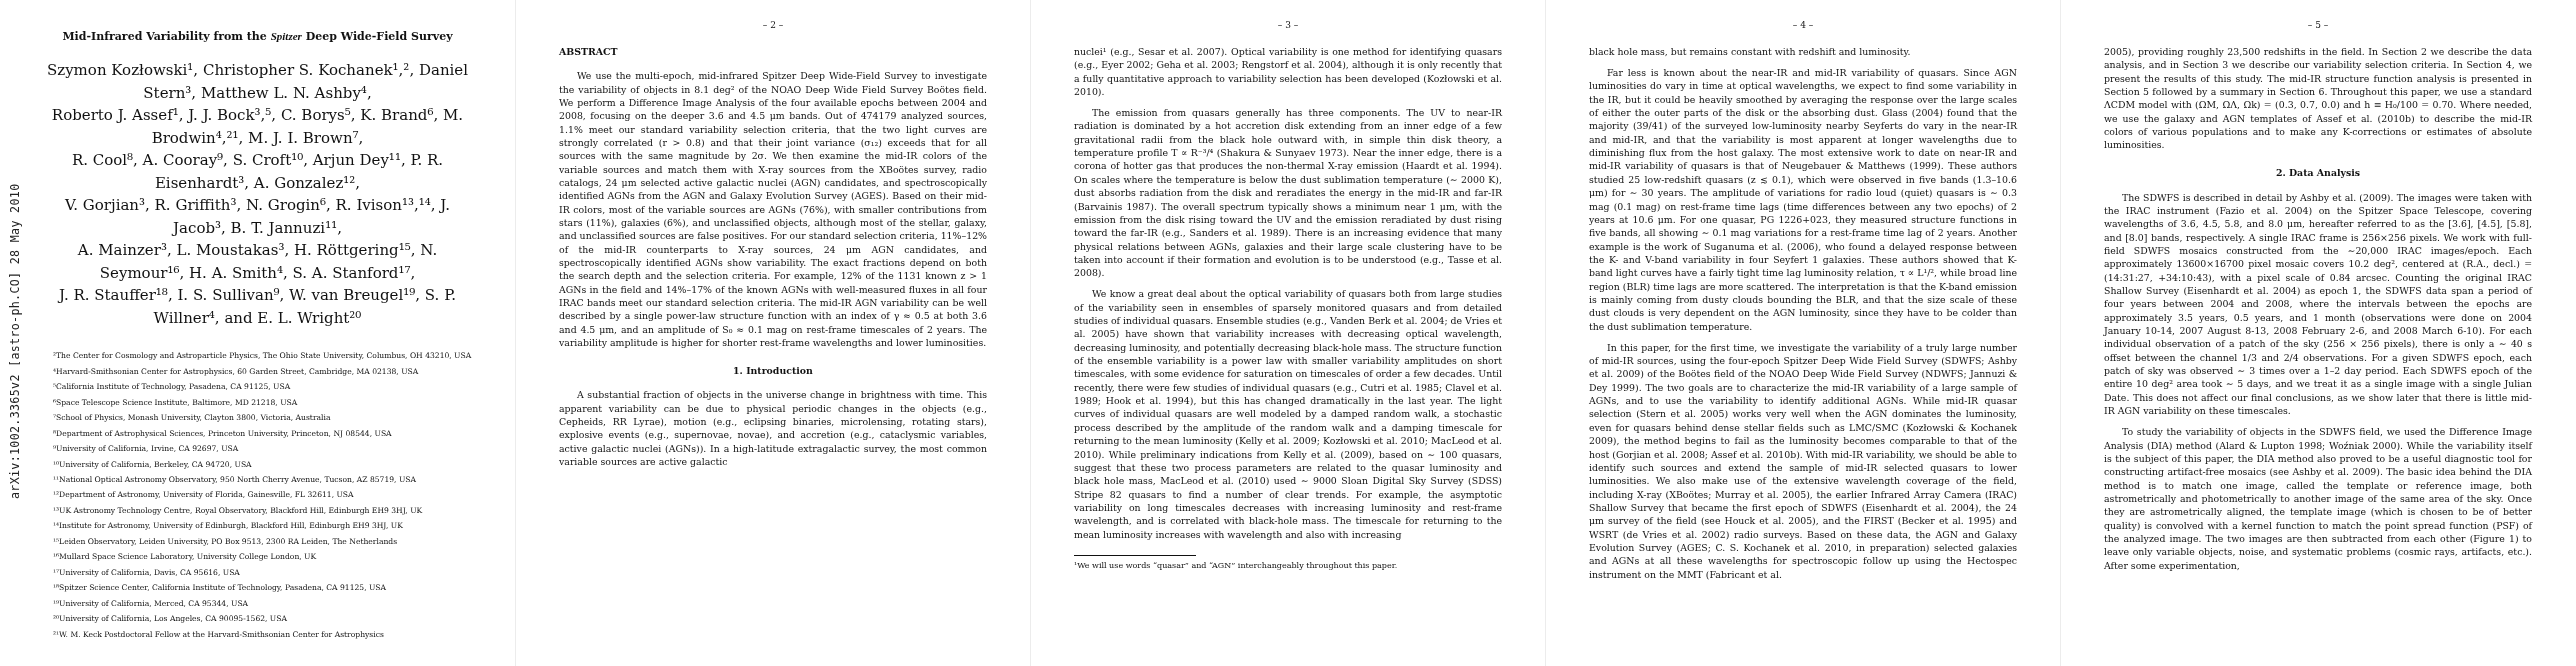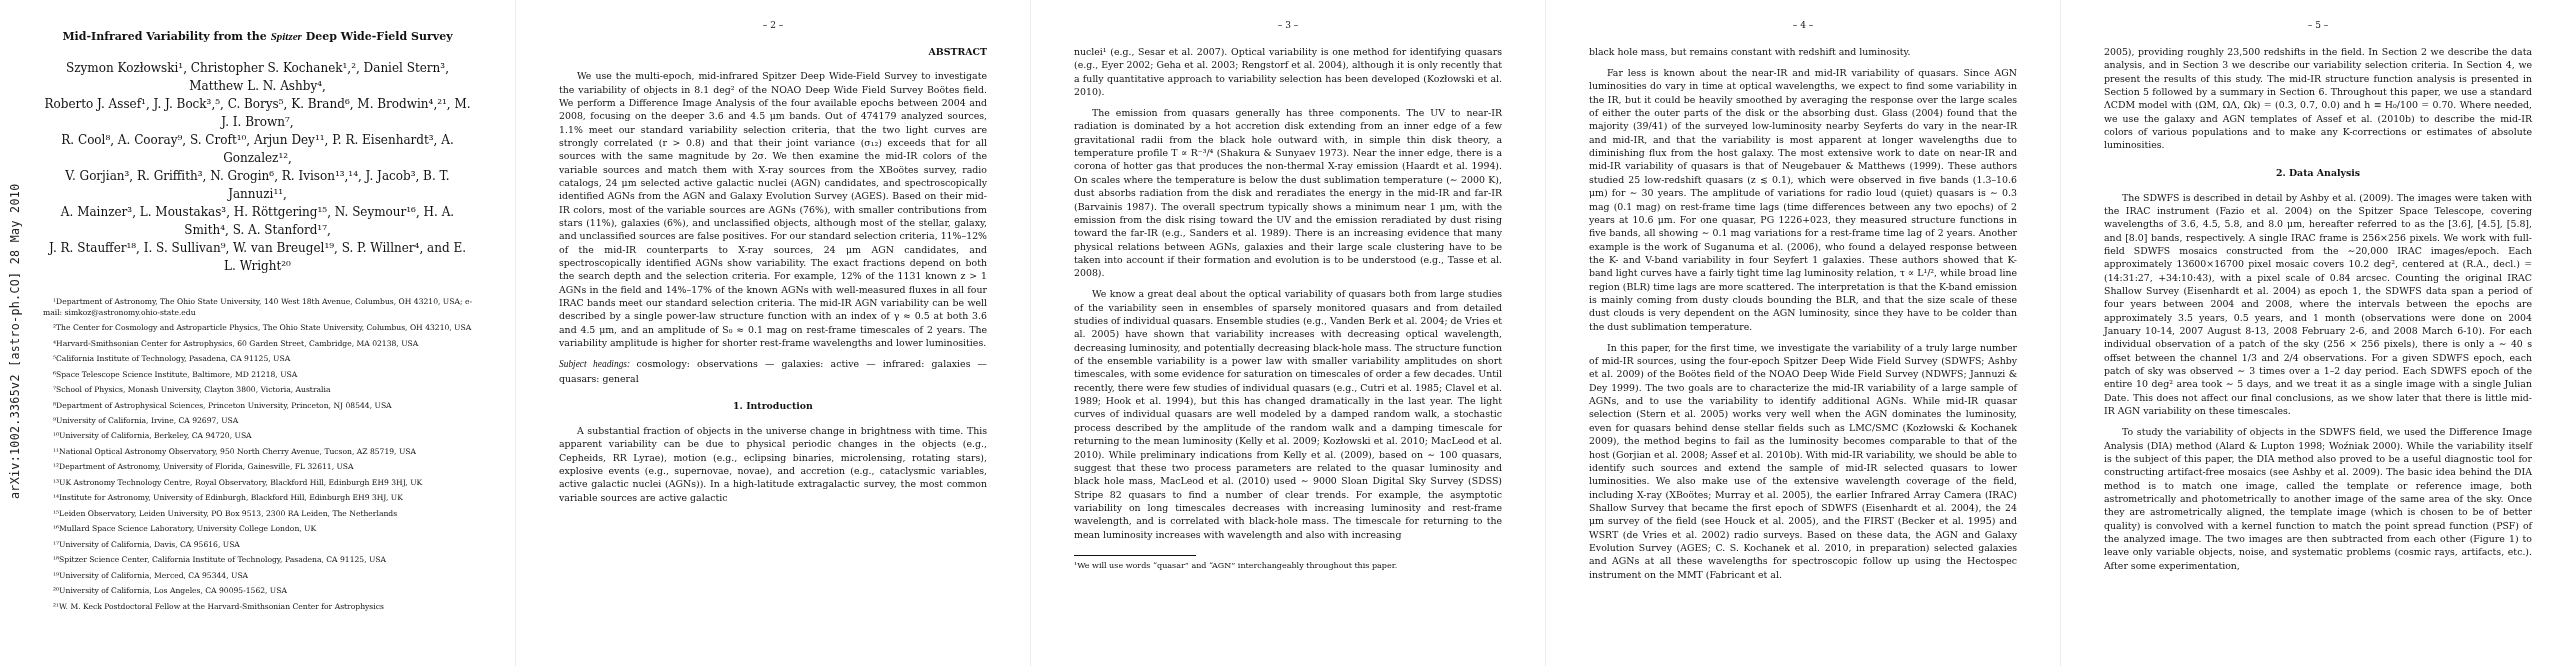--- a/index.html
+++ b/index.html
@@ -18,30 +18,30 @@
     background: #ffffff;
     position: relative;
     overflow: hidden;
     font-size: 9.4px;
     line-height: 1.42;
   }
   .sheet + .sheet { border-left: 0.6px solid #ececec; }
   .pagenum { text-align: center; font-size: 9px; margin: 2.2px 0 13.3px 0; }
   .para { text-align: justify; text-indent: 18px; margin: 0 0 7.8px 0; }
   .para.noindent { text-indent: 0; }
-  .center-h { text-align: right; font-weight: bold; margin: 7.8px 0 11px 0; }
+  .center-h { text-align: left; font-weight: bold; margin: 7.8px 0 11px 0; }
   .section-h { text-align: center; font-weight: bold; margin: 14.5px 0 11px 0; }
   .it { font-style: italic; font-family: Liberation Serif, serif; }
 
   
   .paper-title {
     text-align: center; font-weight: bold; font-size: 11px;
     margin: 12.2px 0 14.5px 0; line-height: 1.35;
   }
-  .authors { text-align: center; font-size: 12px; line-height: 1.5; margin-bottom: 22px; }
+  .authors { text-align: center; font-size: 15px; line-height: 1.5; margin-bottom: 22px; }
   .authors div { margin: 0; }
   .affils { font-size: 7.6px; line-height: 1.38; margin-top: 9px; }
   .affil { text-indent: 10px; text-align: justify; margin-bottom: 5px; }
 
   
   .arxiv-stamp {
     position: absolute;
     left: 6.7px; top: 499px;
     transform: rotate(-90deg);
     transform-origin: 0 0;
@@ -71,21 +71,20 @@
     <div class="authors">
       <div>Szymon Kozłowski¹, Christopher S. Kochanek¹,², Daniel Stern³, Matthew L. N. Ashby⁴,</div>
       <div>Roberto J. Assef¹, J. J. Bock³,⁵, C. Borys⁵, K. Brand⁶, M. Brodwin⁴,²¹, M. J. I. Brown⁷,</div>
       <div>R. Cool⁸, A. Cooray⁹, S. Croft¹⁰, Arjun Dey¹¹, P. R. Eisenhardt³, A. Gonzalez¹²,</div>
       <div>V. Gorjian³, R. Griffith³, N. Grogin⁶, R. Ivison¹³,¹⁴, J. Jacob³, B. T. Jannuzi¹¹,</div>
       <div>A. Mainzer³, L. Moustakas³, H. Röttgering¹⁵, N. Seymour¹⁶, H. A. Smith⁴, S. A. Stanford¹⁷,</div>
       <div>J. R. Stauffer¹⁸, I. S. Sullivan⁹, W. van Breugel¹⁹, S. P. Willner⁴, and E. L. Wright²⁰</div>
     </div>
 
     <div class="affils">
-      <div class="affil">¹Department of Astronomy, The Ohio State University, 140 West 18th Avenue, Columbus, OH 43210, USA; e-mail: simkoz@astronomy.ohio-state.edu</div>
       <div class="affil">²The Center for Cosmology and Astroparticle Physics, The Ohio State University, Columbus, OH 43210, USA</div>
       <div class="affil">⁴Harvard-Smithsonian Center for Astrophysics, 60 Garden Street, Cambridge, MA 02138, USA</div>
       <div class="affil">⁵California Institute of Technology, Pasadena, CA 91125, USA</div>
       <div class="affil">⁶Space Telescope Science Institute, Baltimore, MD 21218, USA</div>
       <div class="affil">⁷School of Physics, Monash University, Clayton 3800, Victoria, Australia</div>
       <div class="affil">⁸Department of Astrophysical Sciences, Princeton University, Princeton, NJ 08544, USA</div>
       <div class="affil">⁹University of California, Irvine, CA 92697, USA</div>
       <div class="affil">¹⁰University of California, Berkeley, CA 94720, USA</div>
       <div class="affil">¹¹National Optical Astronomy Observatory, 950 North Cherry Avenue, Tucson, AZ 85719, USA</div>
       <div class="affil">¹²Department of Astronomy, University of Florida, Gainesville, FL 32611, USA</div>
@@ -98,21 +97,20 @@
       <div class="affil">¹⁹University of California, Merced, CA 95344, USA</div>
       <div class="affil">²⁰University of California, Los Angeles, CA 90095-1562, USA</div>
       <div class="affil">²¹W. M. Keck Postdoctoral Fellow at the Harvard-Smithsonian Center for Astrophysics</div>
     </div>
   </div>
 
   <div class="sheet">
     <div class="pagenum">– 2 –</div>
     <div class="center-h">ABSTRACT</div>
     <div class="para">We use the multi-epoch, mid-infrared Spitzer Deep Wide-Field Survey to investigate the variability of objects in 8.1 deg² of the NOAO Deep Wide Field Survey Boötes field. We perform a Difference Image Analysis of the four available epochs between 2004 and 2008, focusing on the deeper 3.6 and 4.5 μm bands. Out of 474179 analyzed sources, 1.1% meet our standard variability selection criteria, that the two light curves are strongly correlated (r &gt; 0.8) and that their joint variance (σ₁₂) exceeds that for all sources with the same magnitude by 2σ. We then examine the mid-IR colors of the variable sources and match them with X-ray sources from the XBoötes survey, radio catalogs, 24 μm selected active galactic nuclei (AGN) candidates, and spectroscopically identified AGNs from the AGN and Galaxy Evolution Survey (AGES). Based on their mid-IR colors, most of the variable sources are AGNs (76%), with smaller contributions from stars (11%), galaxies (6%), and unclassified objects, although most of the stellar, galaxy, and unclassified sources are false positives. For our standard selection criteria, 11%–12% of the mid-IR counterparts to X-ray sources, 24 μm AGN candidates, and spectroscopically identified AGNs show variability. The exact fractions depend on both the search depth and the selection criteria. For example, 12% of the 1131 known z &gt; 1 AGNs in the field and 14%–17% of the known AGNs with well-measured fluxes in all four IRAC bands meet our standard selection criteria. The mid-IR AGN variability can be well described by a single power-law structure function with an index of γ ≈ 0.5 at both 3.6 and 4.5 μm, and an amplitude of S₀ ≈ 0.1 mag on rest-frame timescales of 2 years. The variability amplitude is higher for shorter rest-frame wavelengths and lower luminosities.</div>
-    <div class="subject"><span class="it">Subject headings: </span><span>cosmology: observations — galaxies: active — infrared: galaxies — quasars: general</span></div>
     <div class="section-h">1.  Introduction</div>
     <div class="para">A substantial fraction of objects in the universe change in brightness with time. This apparent variability can be due to physical periodic changes in the objects (e.g., Cepheids, RR Lyrae), motion (e.g., eclipsing binaries, microlensing, rotating stars), explosive events (e.g., supernovae, novae), and accretion (e.g., cataclysmic variables, active galactic nuclei (AGNs)). In a high-latitude extragalactic survey, the most common variable sources are active galactic</div>
   </div>
 
   <div class="sheet">
     <div class="pagenum">– 3 –</div>
     <div class="para noindent">nuclei¹ (e.g., Sesar et al. 2007). Optical variability is one method for identifying quasars (e.g., Eyer 2002; Geha et al. 2003; Rengstorf et al. 2004), although it is only recently that a fully quantitative approach to variability selection has been developed (Kozłowski et al. 2010).</div>
     <div class="para">The emission from quasars generally has three components. The UV to near-IR radiation is dominated by a hot accretion disk extending from an inner edge of a few gravitational radii from the black hole outward with, in simple thin disk theory, a temperature profile T ∝ R⁻³/⁴ (Shakura &amp; Sunyaev 1973). Near the inner edge, there is a corona of hotter gas that produces the non-thermal X-ray emission (Haardt et al. 1994). On scales where the temperature is below the dust sublimation temperature (∼ 2000 K), dust absorbs radiation from the disk and reradiates the energy in the mid-IR and far-IR (Barvainis 1987). The overall spectrum typically shows a minimum near 1 μm, with the emission from the disk rising toward the UV and the emission reradiated by dust rising toward the far-IR (e.g., Sanders et al. 1989). There is an increasing evidence that many physical relations between AGNs, galaxies and their large scale clustering have to be taken into account if their formation and evolution is to be understood (e.g., Tasse et al. 2008).</div>
     <div class="para">We know a great deal about the optical variability of quasars both from large studies of the variability seen in ensembles of sparsely monitored quasars and from detailed studies of individual quasars. Ensemble studies (e.g., Vanden Berk et al. 2004; de Vries et al. 2005) have shown that variability increases with decreasing optical wavelength, decreasing luminosity, and potentially decreasing black-hole mass. The structure function of the ensemble variability is a power law with smaller variability amplitudes on short timescales, with some evidence for saturation on timescales of order a few decades. Until recently, there were few studies of individual quasars (e.g., Cutri et al. 1985; Clavel et al. 1989; Hook et al. 1994), but this has changed dramatically in the last year. The light curves of individual quasars are well modeled by a damped random walk, a stochastic process described by the amplitude of the random walk and a damping timescale for returning to the mean luminosity (Kelly et al. 2009; Kozłowski et al. 2010; MacLeod et al. 2010). While preliminary indications from Kelly et al. (2009), based on ∼ 100 quasars, suggest that these two process parameters are related to the quasar luminosity and black hole mass, MacLeod et al. (2010) used ∼ 9000 Sloan Digital Sky Survey (SDSS) Stripe 82 quasars to find a number of clear trends. For example, the asymptotic variability on long timescales decreases with increasing luminosity and rest-frame wavelength, and is correlated with black-hole mass. The timescale for returning to the mean luminosity increases with wavelength and also with increasing</div>
     <div class="footnote-rule"></div>

